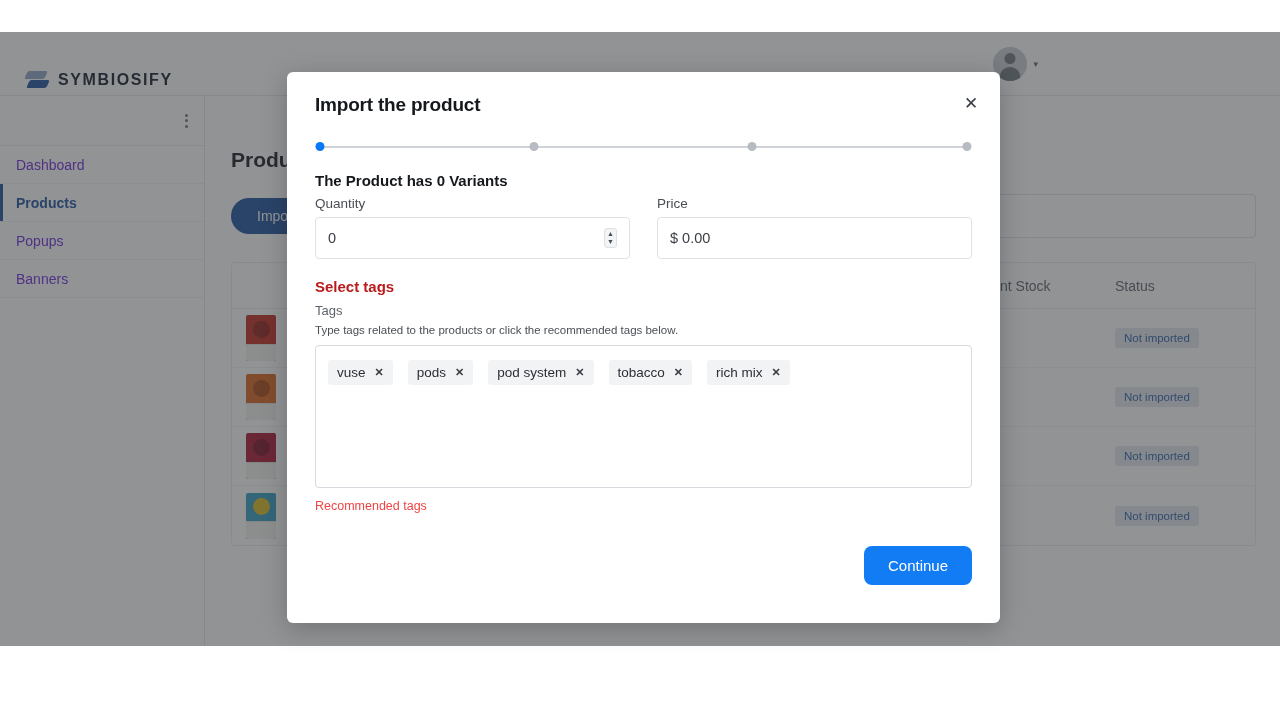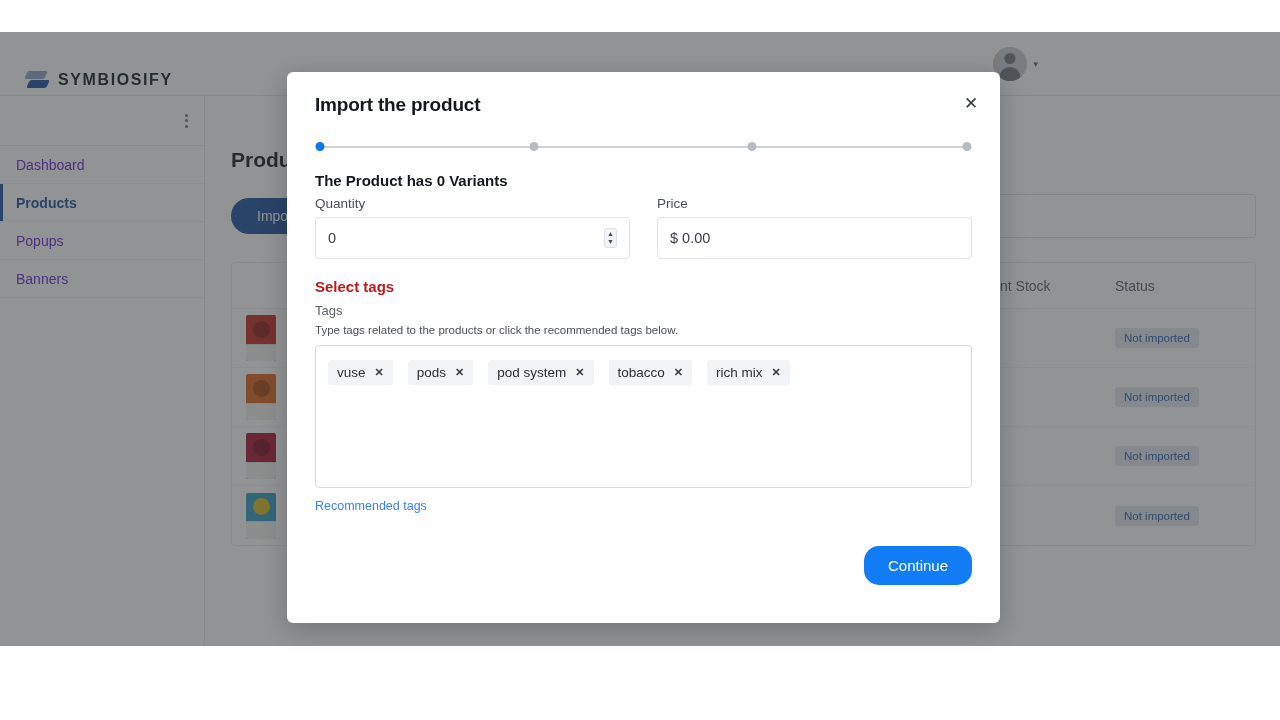--- a/index.html
+++ b/index.html
@@ -170,25 +170,25 @@
     border: 1px solid #d6d9dd; border-radius: 4px; background: #fff;
     padding: 14px 12px; display: flex; flex-wrap: wrap; align-content: flex-start; gap: 15px;
   }
   .chip {
     display: inline-flex; align-items: center; gap: 9px;
     background: #f2f3f4; border-radius: 3px; padding: 5px 9px;
     font-size: 13.5px; color: #2b2f36;
   }
   .chip .x { font-size: 11px; color: #3a3f45; cursor: pointer; font-weight: 700; }
 
-  .rec-label { font-size: 12.5px; color: #3b82f6; margin: 11px 0 0 14px; }
+  .rec-label { font-size: 12.5px; color: #ef4444; margin: 11px 0 0 14px; }
 
   .modal-foot { display: flex; justify-content: flex-end; padding: 33px 14px 0 0; }
   .btn-continue {
-    background: #127cf5; color: #fff; border: none; border-radius: 15px;
+    background: #127cf5; color: #fff; border: none; border-radius: 8px;
     height: 39px; padding: 0 24px; font-size: 15px; font-family: inherit; cursor: pointer;
   }
 </style>
 </head>
 <body>
 
 <div id="root">
 
   <div class="app">
     <div class="app-inner">

